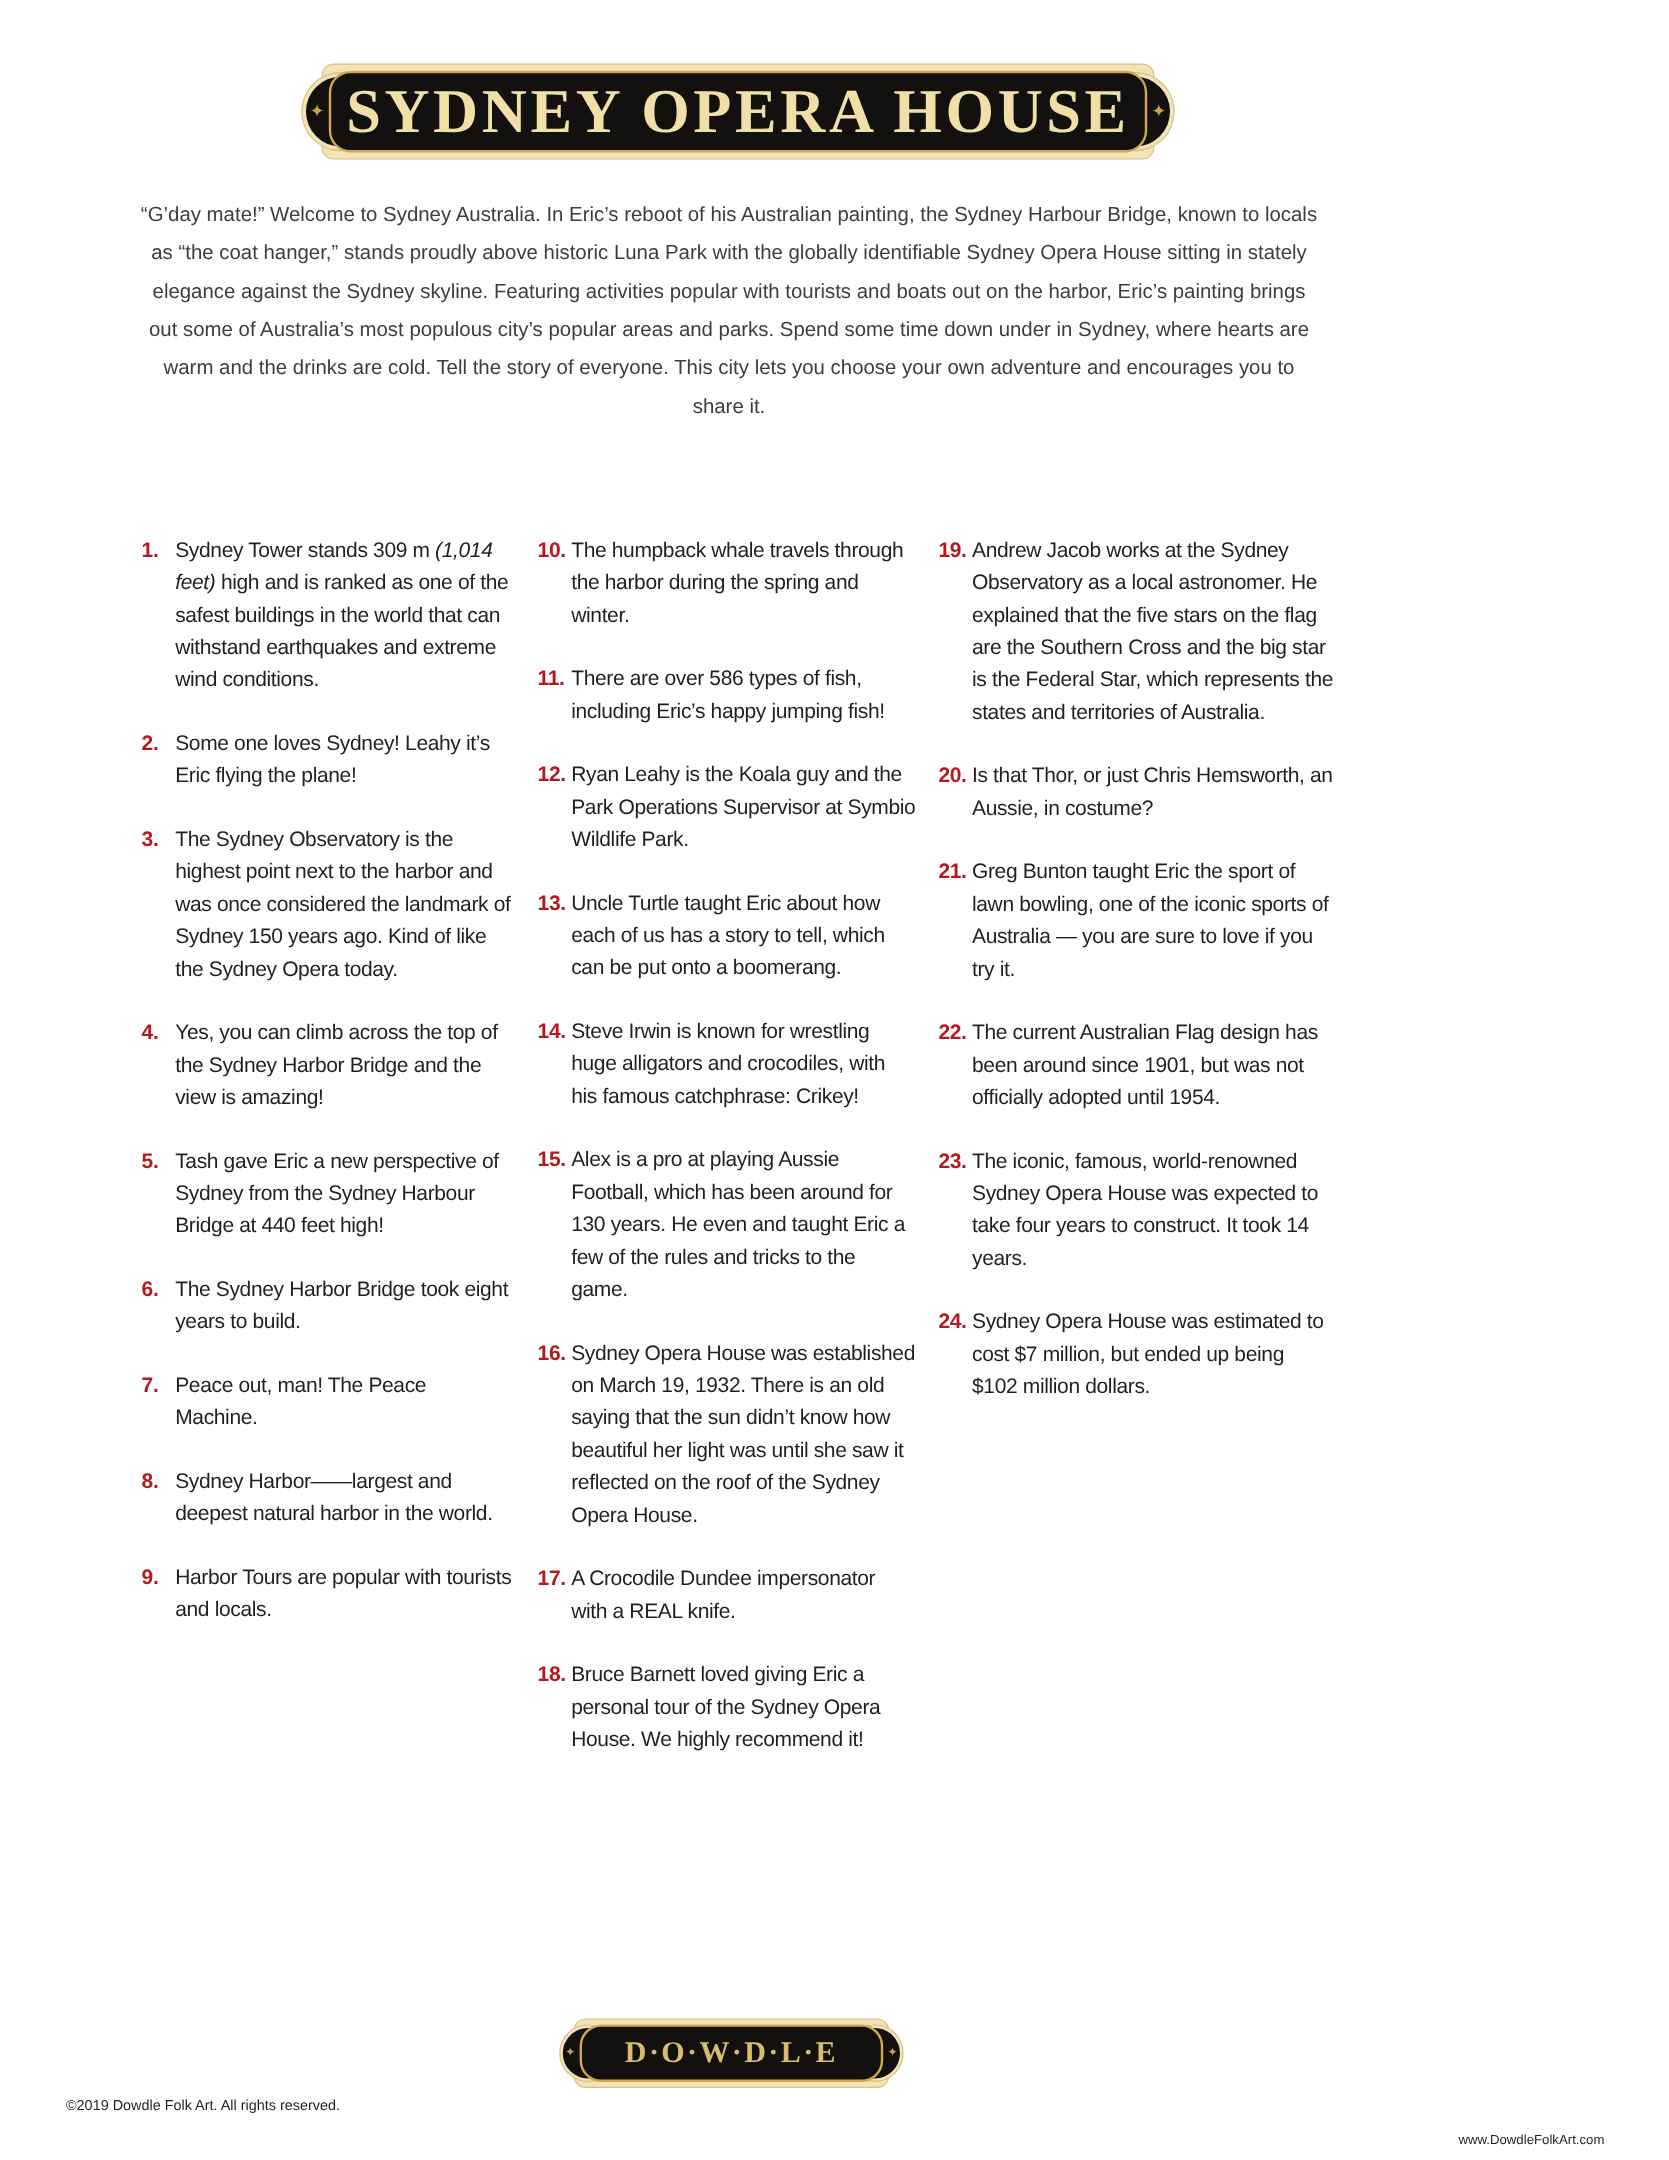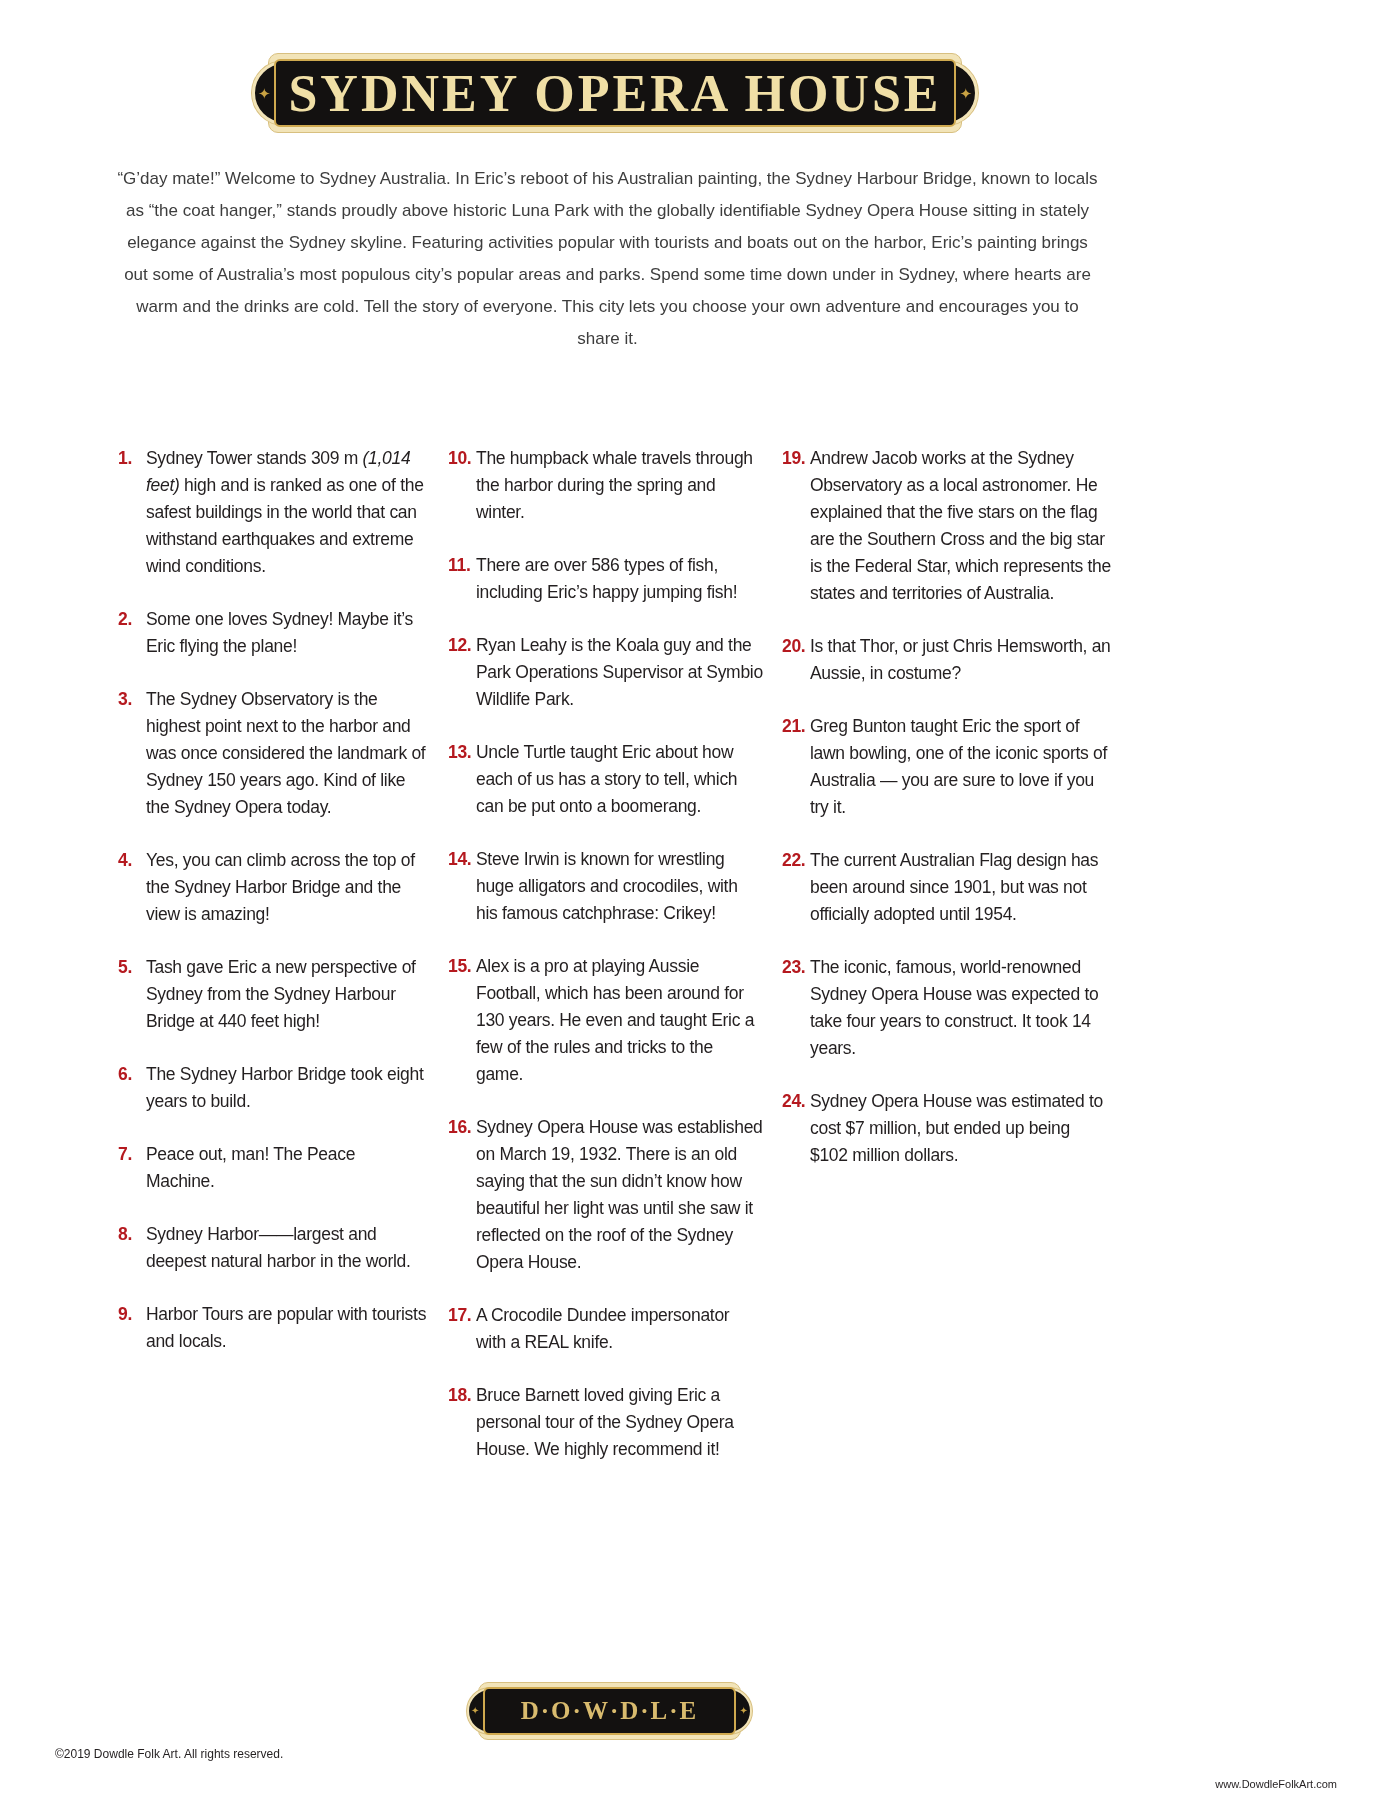--- a/index.html
+++ b/index.html
@@ -29,21 +29,21 @@
     z-index:0;
   }
   .banner-cap .orn{
     position:absolute;top:50%;transform:translateY(-50%);
     color:#c9a243;line-height:1;
   }
   .banner-inner{
     position:relative;z-index:1;
     background:#131110;
     border:2px solid #cfa94f;
-    border-radius:6px;
+    border-radius:18px;
     height:100%;
     display:flex;align-items:center;justify-content:center;
     box-sizing:border-box;
   }
   .header-banner{left:268px;top:53px;width:694px;height:80px;}
   .header-banner .banner-cap{width:58px;height:58px;}
   .header-banner .cap-left{left:-17px;}
   .header-banner .cap-right{right:-17px;}
   .header-banner .cap-left .orn{left:3px;font-size:15px;}
   .header-banner .cap-right .orn{right:3px;font-size:15px;}
@@ -138,21 +138,21 @@
   <p class="intro">“G’day mate!” Welcome to Sydney Australia. In Eric’s reboot of his Australian painting, the Sydney Harbour Bridge, known to locals as “the coat hanger,” stands proudly above historic Luna Park with the globally identifiable Sydney Opera House sitting in stately elegance against the Sydney skyline. Featuring activities popular with tourists and boats out on the harbor, Eric’s painting brings out some of Australia’s most populous city’s popular areas and parks. Spend some time down under in Sydney, where hearts are warm and the drinks are cold. Tell the story of everyone. This city lets you choose your own adventure and encourages you to share it.</p>
 
   <div class="facts">
     <div class="facts-col col-1">
         <div class="fact">
           <span class="fact-num">1.</span>
           <span class="fact-text"><span>Sydney Tower stands 309 m </span><span class="italic">(1,014 feet)</span><span> high and is ranked as one of the safest buildings in the world that can withstand earthquakes and extreme wind conditions.</span></span>
         </div>
         <div class="fact">
           <span class="fact-num">2.</span>
-          <span class="fact-text"><span>Some one loves Sydney! Maybe it’s Eric flying the plane!</span></span>
+          <span class="fact-text"><span>Some one loves Sydney! Leahy it’s Eric flying the plane!</span></span>
         </div>
         <div class="fact">
           <span class="fact-num">3.</span>
           <span class="fact-text"><span>The Sydney Observatory is the highest point next to the harbor and was once considered the landmark of Sydney 150 years ago. Kind of like the Sydney Opera today.</span></span>
         </div>
         <div class="fact">
           <span class="fact-num">4.</span>
           <span class="fact-text"><span>Yes, you can climb across the top of the Sydney Harbor Bridge and the view is amazing!</span></span>
         </div>
         <div class="fact">

